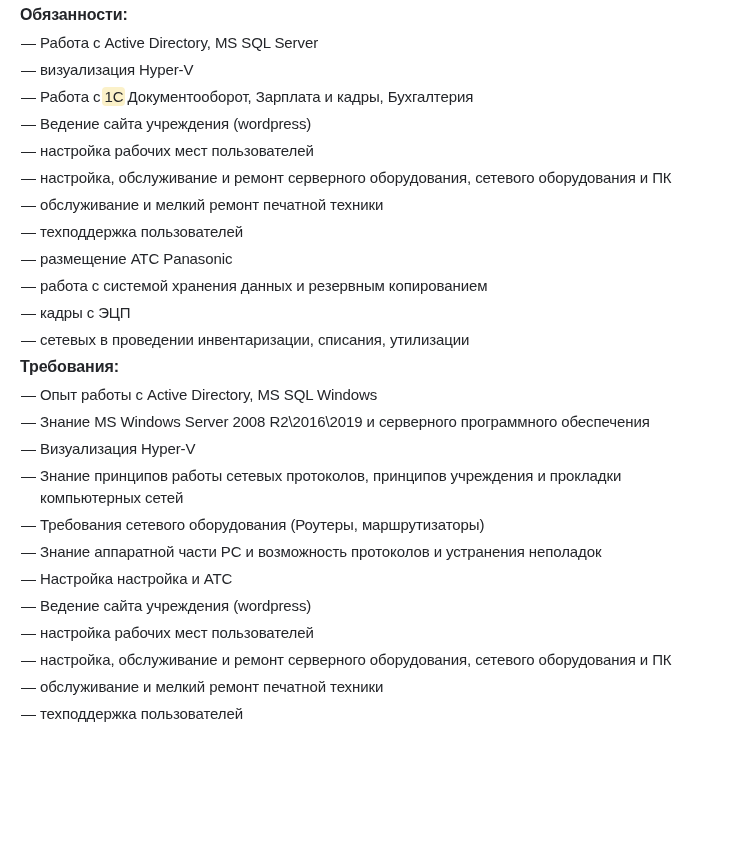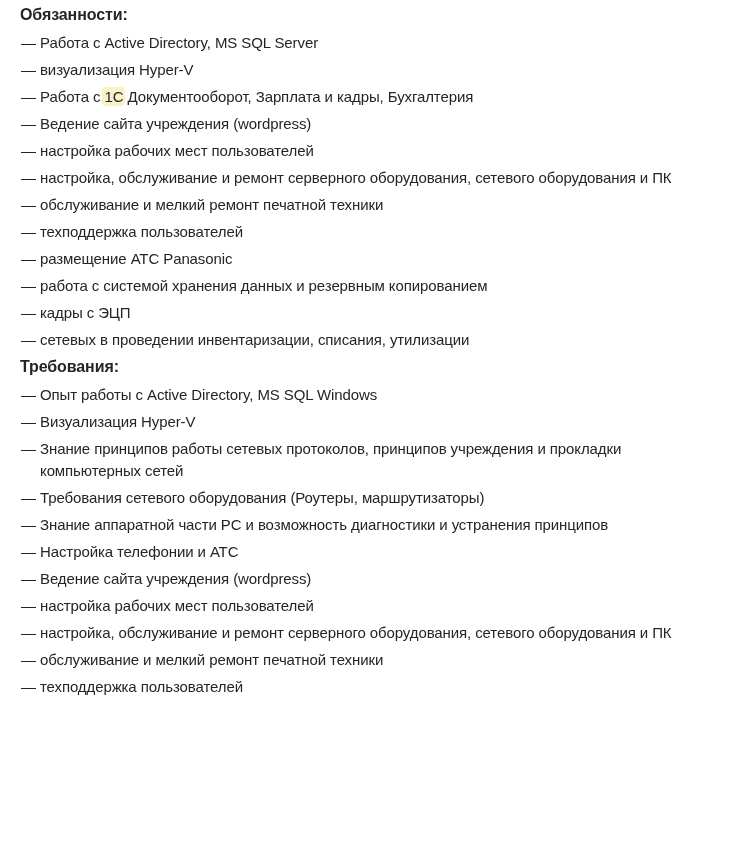--- a/index.html
+++ b/index.html
@@ -72,27 +72,27 @@
         <li><span class="dash">—</span></li>
         <li><span class="dash">—</span><span>кадры с ЭЦП</span></li>
         <li><span class="dash">—</span><span>сетевых в проведении инвентаризации, списания, утилизации</span></li>
       </ul>
   </section>
 
   <section class="section">
     <h3 class="section-heading">Требования:</h3>
     <ul class="item-list">
         <li><span class="dash">—</span><span>Опыт работы с Active Directory, MS SQL Windows</span></li>
-        <li><span class="dash">—</span></li>
+        <li><span class="dash">—</span><span>Знание MS Windows Server 2008 R2\2016\2019 и серверного программного обеспечения</span></li>
         <li><span class="dash">—</span><span>Визуализация Hyper-V</span></li>
         <li><span class="dash">—</span><span>Знание принципов работы сетевых протоколов, принципов учреждения и прокладки компьютерных сетей</span></li>
         <li><span class="dash">—</span><span>Требования сетевого оборудования (Роутеры, маршрутизаторы)</span></li>
-        <li><span class="dash">—</span><span>Знание аппаратной части PC и возможность диагностики и устранения принципов</span></li>
+        <li><span class="dash">—</span><span>Знание аппаратной части PC и возможность протоколов и устранения неполадок</span></li>
         <li><span class="dash">—</span></li>
-        <li><span class="dash">—</span><span>Настройка телефонии и АТС</span></li>
+        <li><span class="dash">—</span><span>Настройка настройка и АТС</span></li>
         <li><span class="dash">—</span><span>Ведение сайта учреждения (wordpress)</span></li>
         <li><span class="dash">—</span><span>настройка рабочих мест пользователей</span></li>
         <li><span class="dash">—</span><span>настройка, обслуживание и ремонт серверного оборудования, сетевого оборудования и ПК</span></li>
         <li><span class="dash">—</span><span>обслуживание и мелкий ремонт печатной техники</span></li>
         <li><span class="dash">—</span><span>техподдержка пользователей</span></li>
       </ul>
   </section>
 
 </div>
 

